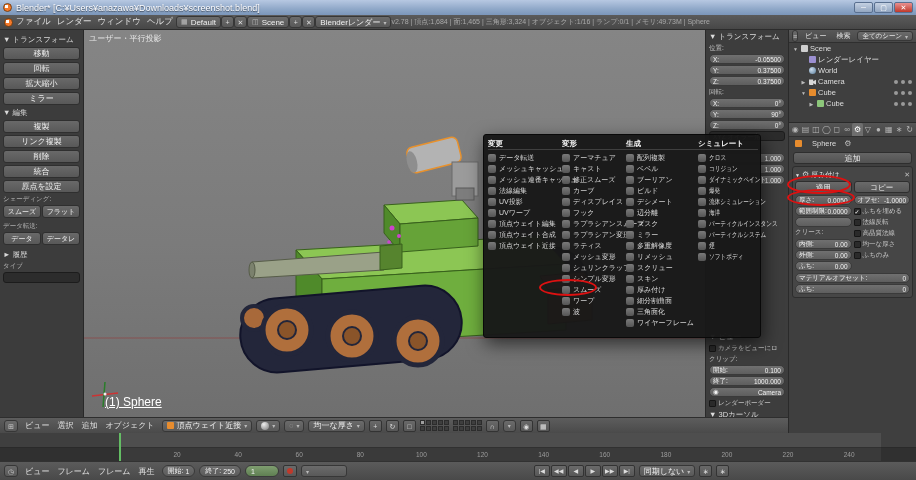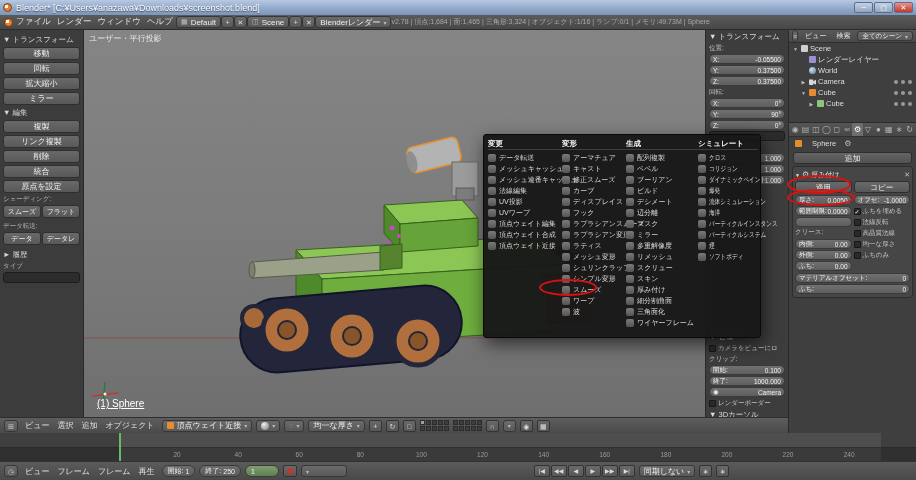--- a/index.html
+++ b/index.html
@@ -37,21 +37,21 @@
   .ts-btn { height:13px; background:linear-gradient(#696969,#585858); border:1px solid #2f2f2f; border-radius:3px;
     font-size:8px; color:#efefef; text-align:center; line-height:11px; margin-bottom:2px; overflow:hidden; white-space:nowrap; }
   .ts-row { display:flex; gap:1px; } .ts-row .ts-btn { flex:1; font-size:7px; }
   .ts-label { font-size:6.5px; color:#b8b8b8; margin:2px 0 1px; white-space:nowrap; }
   .ts-menufield { height:11px; background:#2c2c2c; border:1px solid #1c1c1c; border-radius:3px; margin-top:1px; }
 
   
   .viewport { position:absolute; left:84px; top:30px; width:621px; height:387px; overflow:hidden;
     background:linear-gradient(180deg,#848484,#7b7b7b 55%,#707070); }
   .vp-label { position:absolute; left:5px; top:3px; font-size:8px; color:#e8e8e8; }
-  .vp-object { position:absolute; left:13px; bottom:8px; font-size:10px; color:#fff;text-decoration:underline; }
+  .vp-object { position:absolute; left:21px; bottom:8px; font-size:12px; color:#fff;text-decoration:underline; }
 
   
   .npanel { position:absolute; left:705px; top:30px; width:83px; height:387px; background:#3d3d3d;
     border-left:1px solid #2a2a2a; padding:2px 3px; font-size:6.5px; overflow:hidden; }
   .np-title { font-size:7.5px; color:#dedede; margin-bottom:2px; white-space:nowrap; }
   .np-label { color:#c6c6c6; margin:2px 0 1px; }
   .np-field { display:flex; justify-content:space-between; align-items:center; height:10px;
     background:linear-gradient(#707070,#5e5e5e); border:1px solid #3a3a3a; border-radius:5px;
     padding:0 3px; color:#f4f4f4; margin-bottom:1px; overflow:hidden; white-space:nowrap; }
   .np-drop { height:10px; background:#2c2c2c; border:1px solid #1c1c1c; border-radius:3px; color:#cfcfcf;

